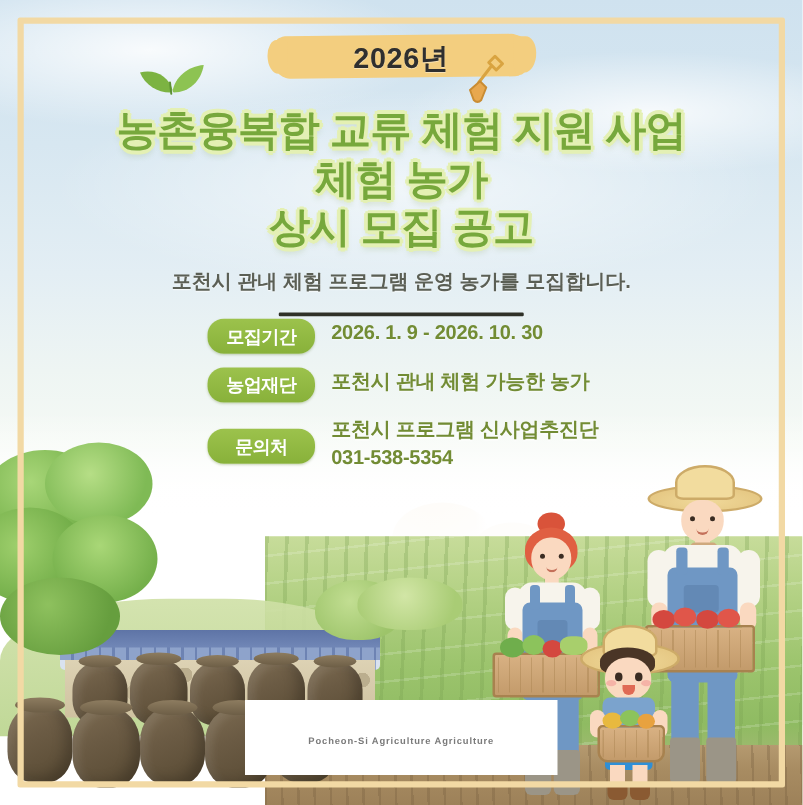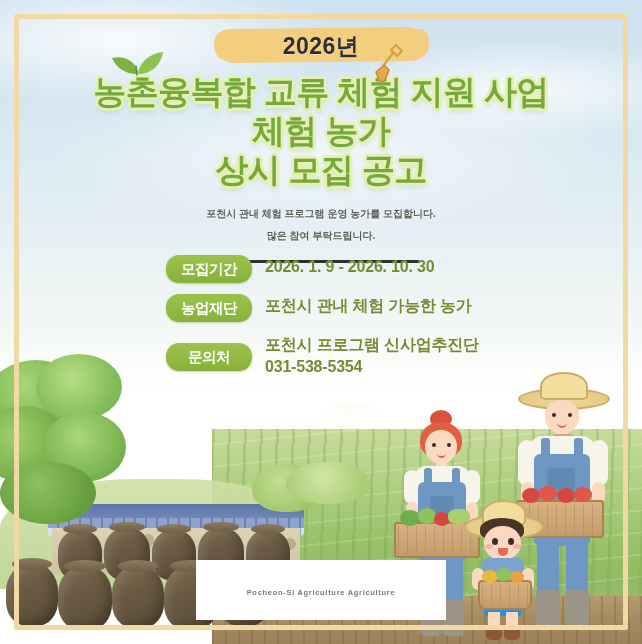--- a/index.html
+++ b/index.html
@@ -138,32 +138,32 @@
   }
   .year-text{
     position:relative;display:inline-block;margin-top:9px;
     font-size:23px;font-weight:bold;color:#2f2f2f;letter-spacing:.5px;
     text-shadow:0 1px 0 rgba(255,255,255,.4);
   }
   .shovel{position:absolute;left:371px;top:20px;width:34px;height:44px;}
 
   .leaves{position:absolute;left:106px;top:44px;width:60px;height:34px;}
 
-  .title-block{margin-top:4px;}
+  .title-block{margin-top:16px;}
   .title-line{
     font-size:33px;font-weight:bold;line-height:39px;color:#77a83c;
     letter-spacing:-.6px;
     text-shadow:
       -2px -2px 0 #e4f0b4, 2px -2px 0 #e4f0b4, -2px 2px 0 #e4f0b4, 2px 2px 0 #e4f0b4,
       -3px 0 0 #e4f0b4, 3px 0 0 #e4f0b4, 0 -3px 0 #e4f0b4, 0 3px 0 #e4f0b4,
       0 4px 5px rgba(120,150,70,.28);
   }
 
   .subtitle{
-    margin-top:14px;font-size:10px;line-height:22px;color:#5b5f55;font-weight:bold;
+    margin-top:14px;font-size:16px;line-height:22px;color:#5b5f55;font-weight:bold;
     text-shadow:0 1px 1px rgba(255,255,255,.75);
   }
 
   .divider{
     width:196px;height:3px;background:#2f3128;margin:13px auto 0;border-radius:1px;
   }
 
   
   .info{position:absolute;left:0;top:255px;width:642px;z-index:26;}
   .row{display:flex;align-items:flex-start;margin-bottom:11px;padding-left:166px;}
@@ -312,21 +312,20 @@
     </svg>
 
     <div class="title-block">
       <div class="title-line">농촌융복합 교류 체험 지원 사업</div>
       <div class="title-line">체험 농가</div>
       <div class="title-line">상시 모집 공고</div>
     </div>
 
     <div class="subtitle">
       <div>포천시 관내 체험 프로그램 운영 농가를 모집합니다.</div>
-      <div>많은 참여 부탁드립니다.</div>
     </div>
 
     <div class="divider"></div>
   </div>
 
   <div class="info">
 
     <div class="row">
       <div class="badge">모집기간</div>
       <div class="value">2026. 1. 9 - 2026. 10. 30</div>

